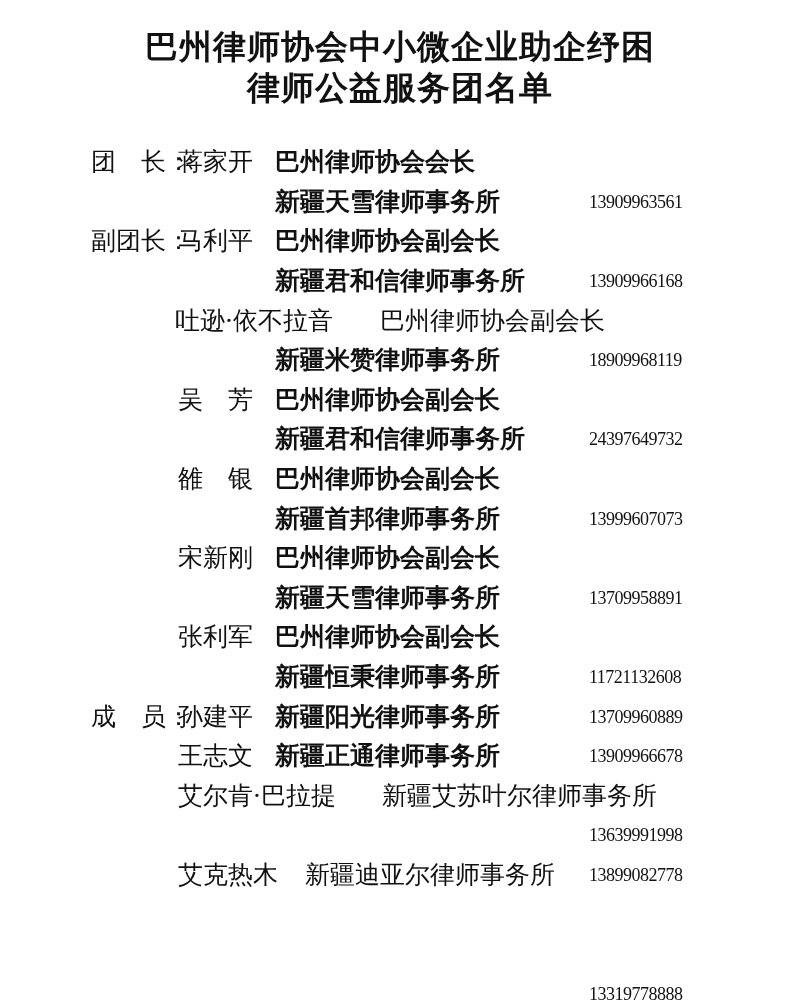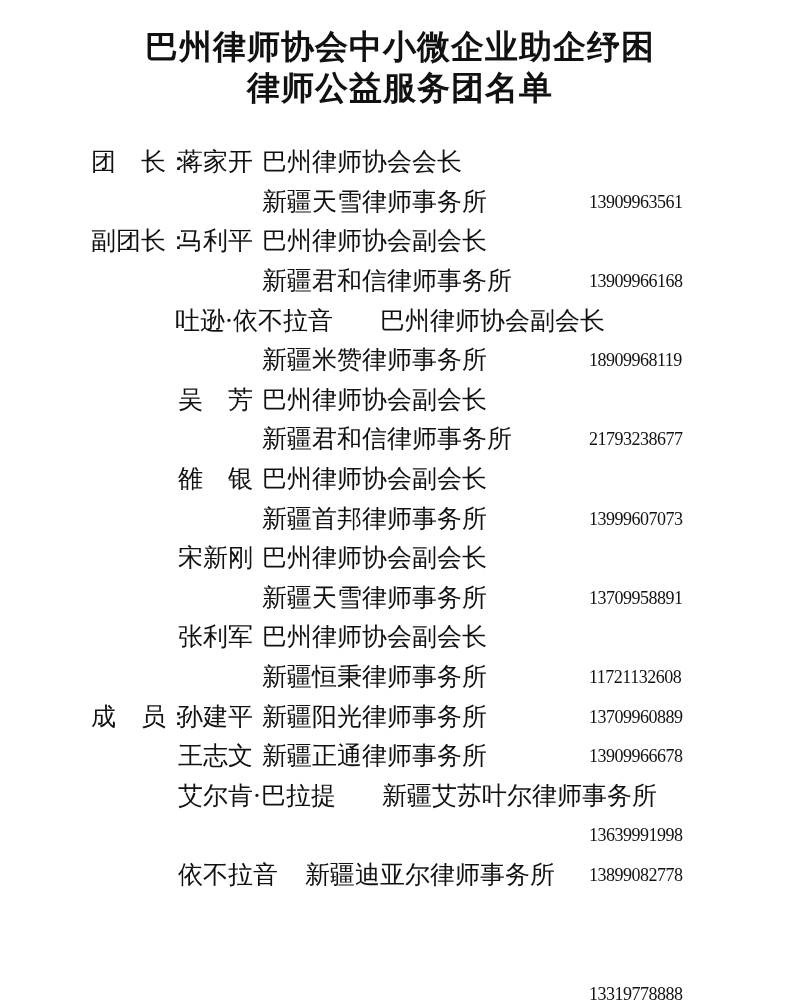--- a/index.html
+++ b/index.html
@@ -30,21 +30,21 @@
     left:0; right:0;
     height:32px;
     font-size:25px;
     line-height:30px;
     white-space:nowrap;
   }
   .seg{position:absolute; top:0;}
   .c-role {left:91px;}
   .c-name {left:178px;}
   .c-name5{left:175px;text-align:right;}
-  .c-text {left:262px;}
+  .c-text {left:275px;font-weight:bold;}
   .c-text5{left:380px;}
   .c-firm2{left:305px;}
   .c-firm3{left:382px;}
   .c-phone{
     left:589px;
     font-size:18px;
     line-height:30px;
     letter-spacing:-0.5px;
     font-family:Liberation Serif, serif;
   }
@@ -87,21 +87,21 @@
     <span class="seg c-text">新疆米赞律师事务所</span>
     <span class="seg c-phone">18909968119</span>
   </div>
 
   <div class="ln" style="top:385px">
     <span class="seg c-name">吴　芳</span>
     <span class="seg c-text">巴州律师协会副会长</span>
   </div>
   <div class="ln" style="top:424px">
     <span class="seg c-text">新疆君和信律师事务所</span>
-    <span class="seg c-phone">21793238677</span>
+    <span class="seg c-phone">24397649732</span>
   </div>
 
   <div class="ln" style="top:464px">
     <span class="seg c-name">雒　银</span>
     <span class="seg c-text">巴州律师协会副会长</span>
   </div>
   <div class="ln" style="top:504px">
     <span class="seg c-text">新疆首邦律师事务所</span>
     <span class="seg c-phone">13999607073</span>
   </div>
@@ -139,21 +139,21 @@
 
   <div class="ln" style="top:781px">
     <span class="seg c-firm3">新疆艾苏叶尔律师事务所</span>
     <span class="seg c-name">艾尔肯·巴拉提</span>
   </div>
   <div class="ln" style="top:820px">
     <span class="seg c-phone">13639991998</span>
   </div>
 
   <div class="ln" style="top:860px">
-    <span class="seg c-name">依不拉音</span>
+    <span class="seg c-name">艾克热木</span>
     <span class="seg c-firm2">新疆迪亚尔律师事务所</span>
     <span class="seg c-phone">13899082778</span>
   </div>
 
 
   <div class="ln" style="top:979px">
     <span class="seg c-phone">13319778888</span>
   </div>
 
 </div>

